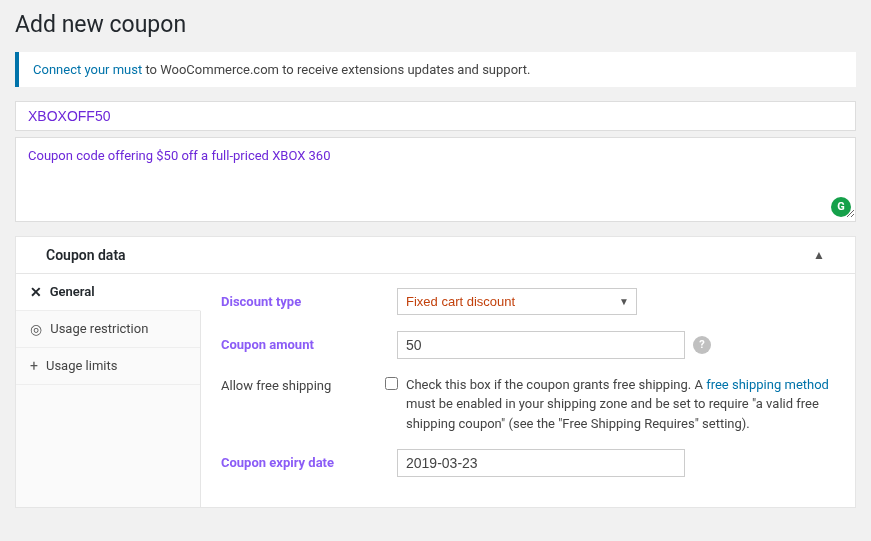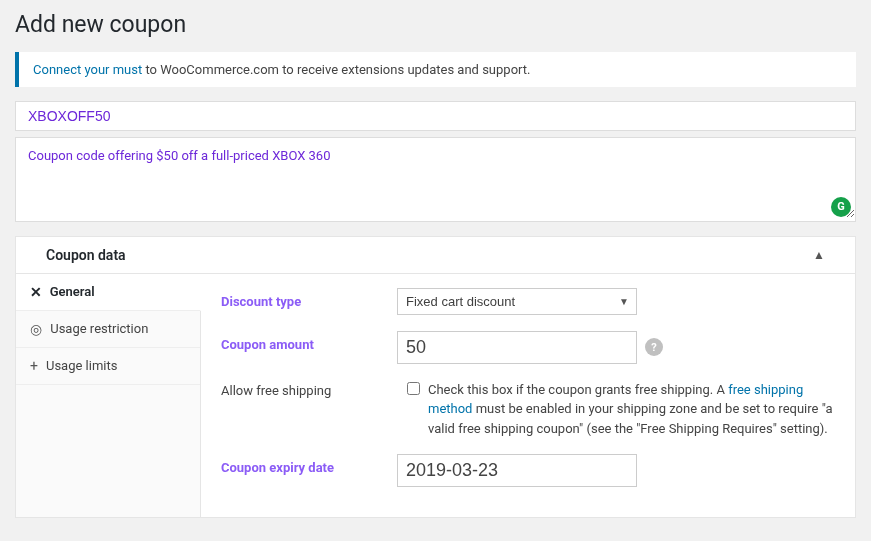--- a/index.html
+++ b/index.html
@@ -157,21 +157,21 @@
       display: flex;
       align-items: center;
       gap: 8px;
     }
     .field-select {
       width: 240px;
       padding: 5px 8px;
       border: 1px solid #ccc;
       background: #fff;
       font-size: 13px;
-      color: #404040;
+      color: #c2410c;
       appearance: none;
       -webkit-appearance: none;
       cursor: pointer;
       outline: none;
       position: relative;
     }
     .select-wrapper {
       position: relative;
       display: inline-block;
       width: 240px;
@@ -180,24 +180,24 @@
       content: "▼";
       position: absolute;
       right: 8px;
       top: 50%;
       transform: translateY(-50%);
       font-size: 10px;
       color: #555;
       pointer-events: none;
     }
     .field-input {
-      width: 240px;
+      width: 288px;
       padding: 5px 8px;
       border: 1px solid #ccc;
-      font-size: 18px;
+      font-size: 14px;
       color: #444;
       outline: none;
     }
     .help-icon {
       width: 18px;
       height: 18px;
       border-radius: 50%;
       background: #c0c0c0;
       color: #fff;
       font-size: 11px;
@@ -206,21 +206,21 @@
       align-items: center;
       justify-content: center;
       cursor: pointer;
       flex-shrink: 0;
     }
 
     .checkbox-row {
       display: flex;
       align-items: flex-start;
       margin-bottom: 16px;
-      gap: 26px;
+      gap: 4px;
     }
     .checkbox-label-col {
       min-width: 160px;
       font-size: 13px;
       color: #444;
       padding-top: 3px;
     }
     .checkbox-control {
       flex: 1;
       display: flex;

